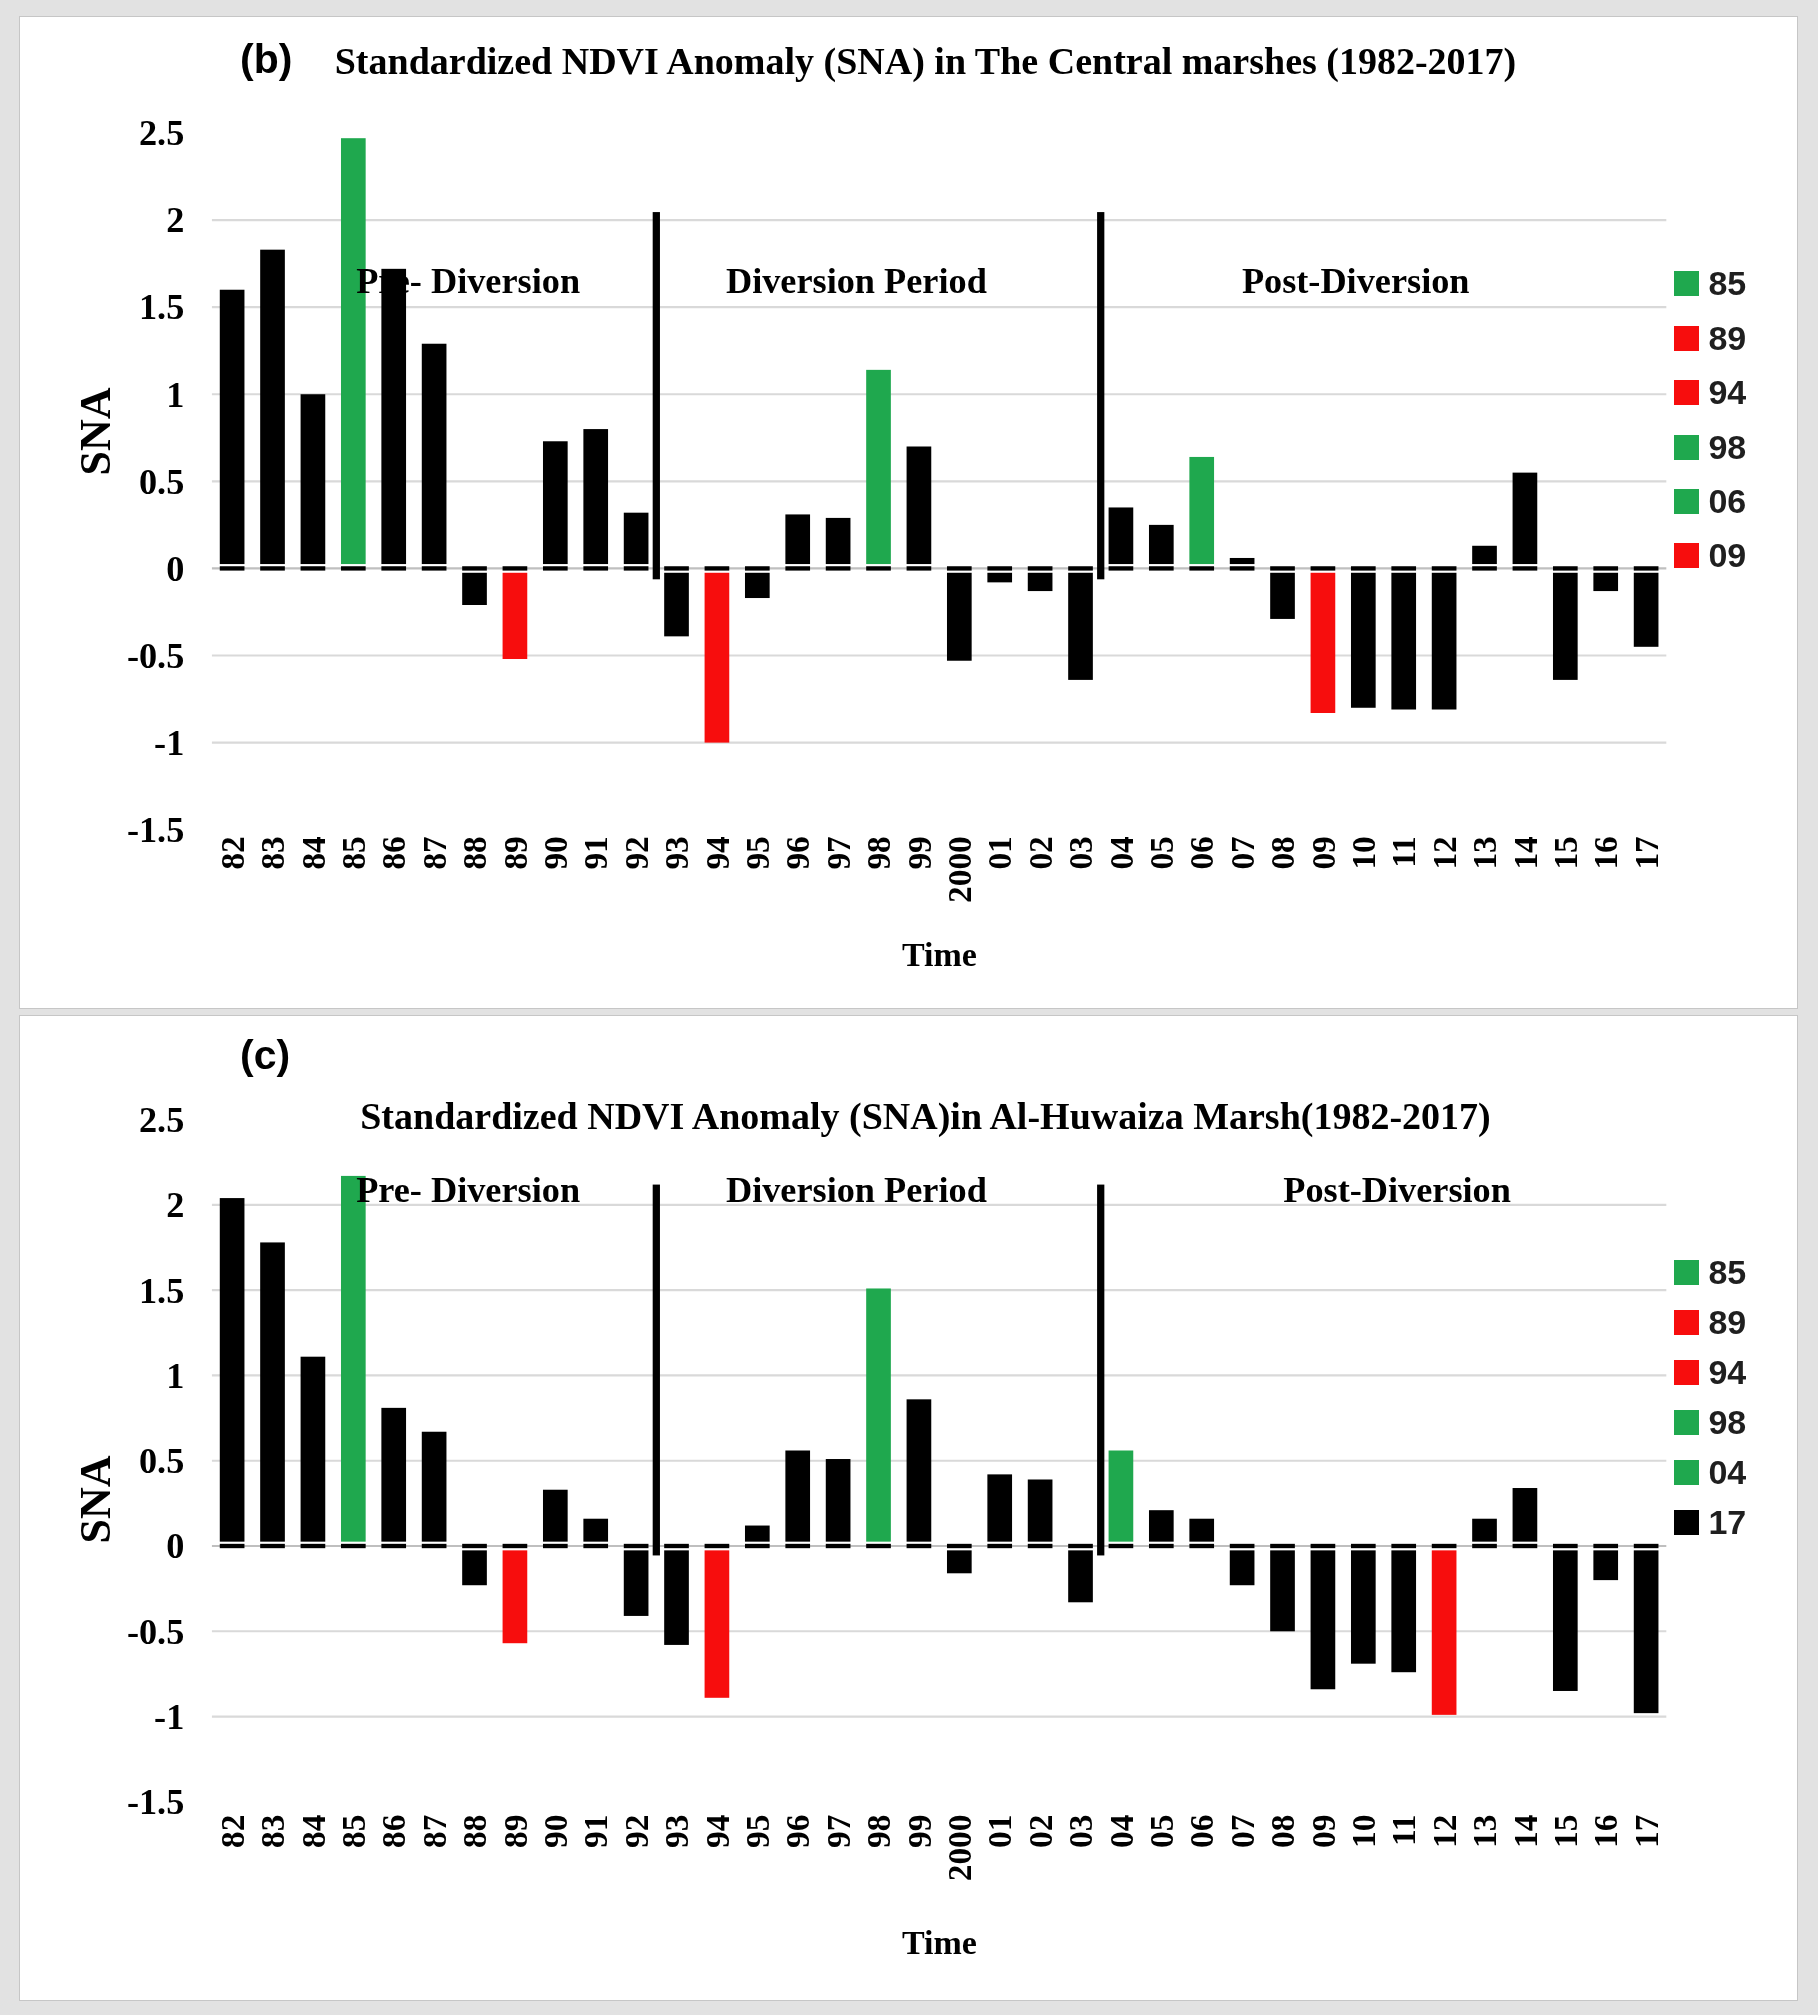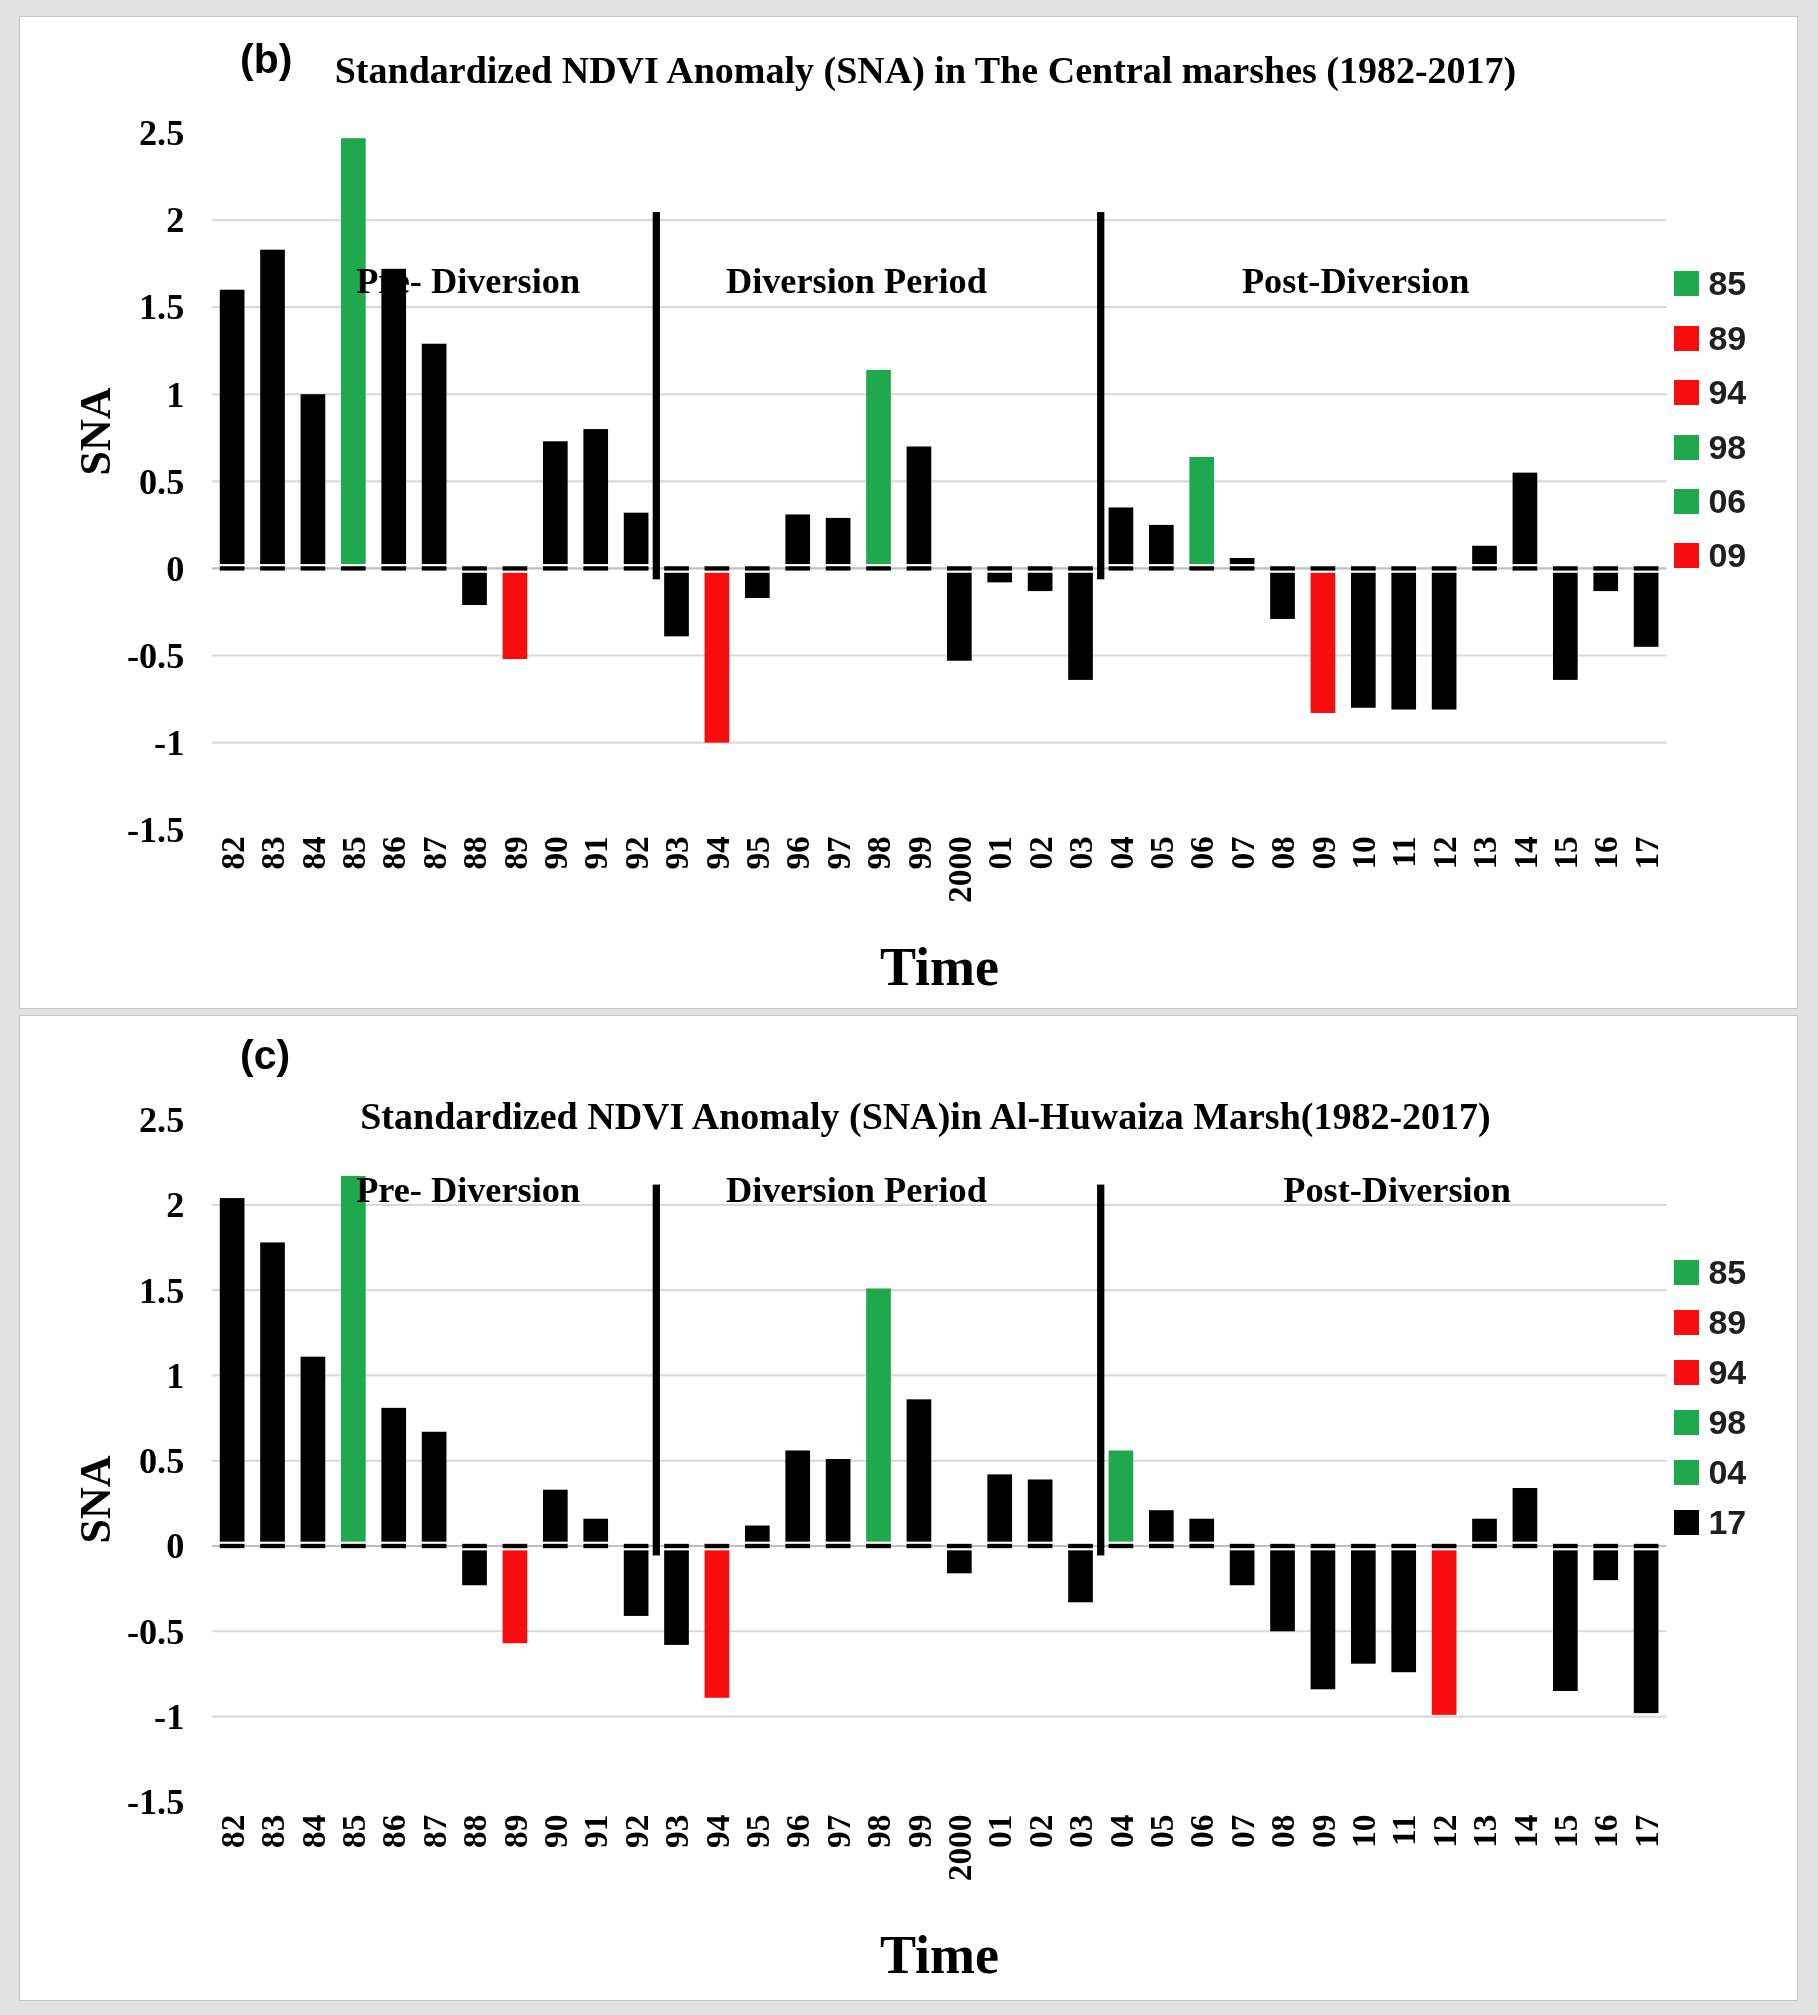--- a/index.html
+++ b/index.html
@@ -5,29 +5,29 @@
   html,body{margin:0;padding:0;}
   body{
     width:1818px;height:2015px;position:relative;overflow:hidden;
     background:#e2e2e2;font-family:"Liberation Serif",serif;color:#000;
   }
   .panel{position:absolute;left:19px;width:1779px;background:#ffffff;border:1.5px solid #c6c6c6;box-sizing:border-box;}
   #panel-b{top:16px;height:993px;}
   #panel-c{top:1015px;height:986px;}
   #chart-canvas{position:absolute;left:0;top:0;}
   .chart-title{position:absolute;left:218px;width:1415px;text-align:center;font-weight:bold;font-size:38px;letter-spacing:0;}
-  #title-b{top:39px;margin-top:9px;}
+  #title-b{top:39px;}
   #title-c{top:1094px;}
   .panel-label{position:absolute;left:240px;font-family:"Liberation Sans",sans-serif;font-weight:bold;font-size:41px;}
   #plabel-b{top:36px;}
   #plabel-c{top:1032px;}
   .sna-label{position:absolute;left:11.6px;width:167px;text-align:center;font-weight:bold;font-size:44px;transform:rotate(-90deg);}
   #sna-b{top:406px;}
   #sna-c{top:1474px;}
-  .time-label{position:absolute;left:212px;width:1455px;text-align:center;font-weight:bold;font-size:54px;}
+  .time-label{position:absolute;left:212px;width:1455px;text-align:center;font-weight:bold;font-size:34px;}
   #time-b{top:936px;}
   #time-c{top:1924px;}
   .legend-item{position:absolute;display:flex;align-items:center;gap:9.4px;height:29px;}
   .legend-swatch{width:25px;height:25px;display:inline-block;}
   .legend-label{font-family:"Liberation Sans",sans-serif;font-weight:bold;font-size:34px;color:#1f1f1f;line-height:25px;}
 </style>
 </head>
 <body>
 
 <div class="panel" id="panel-b"></div>

